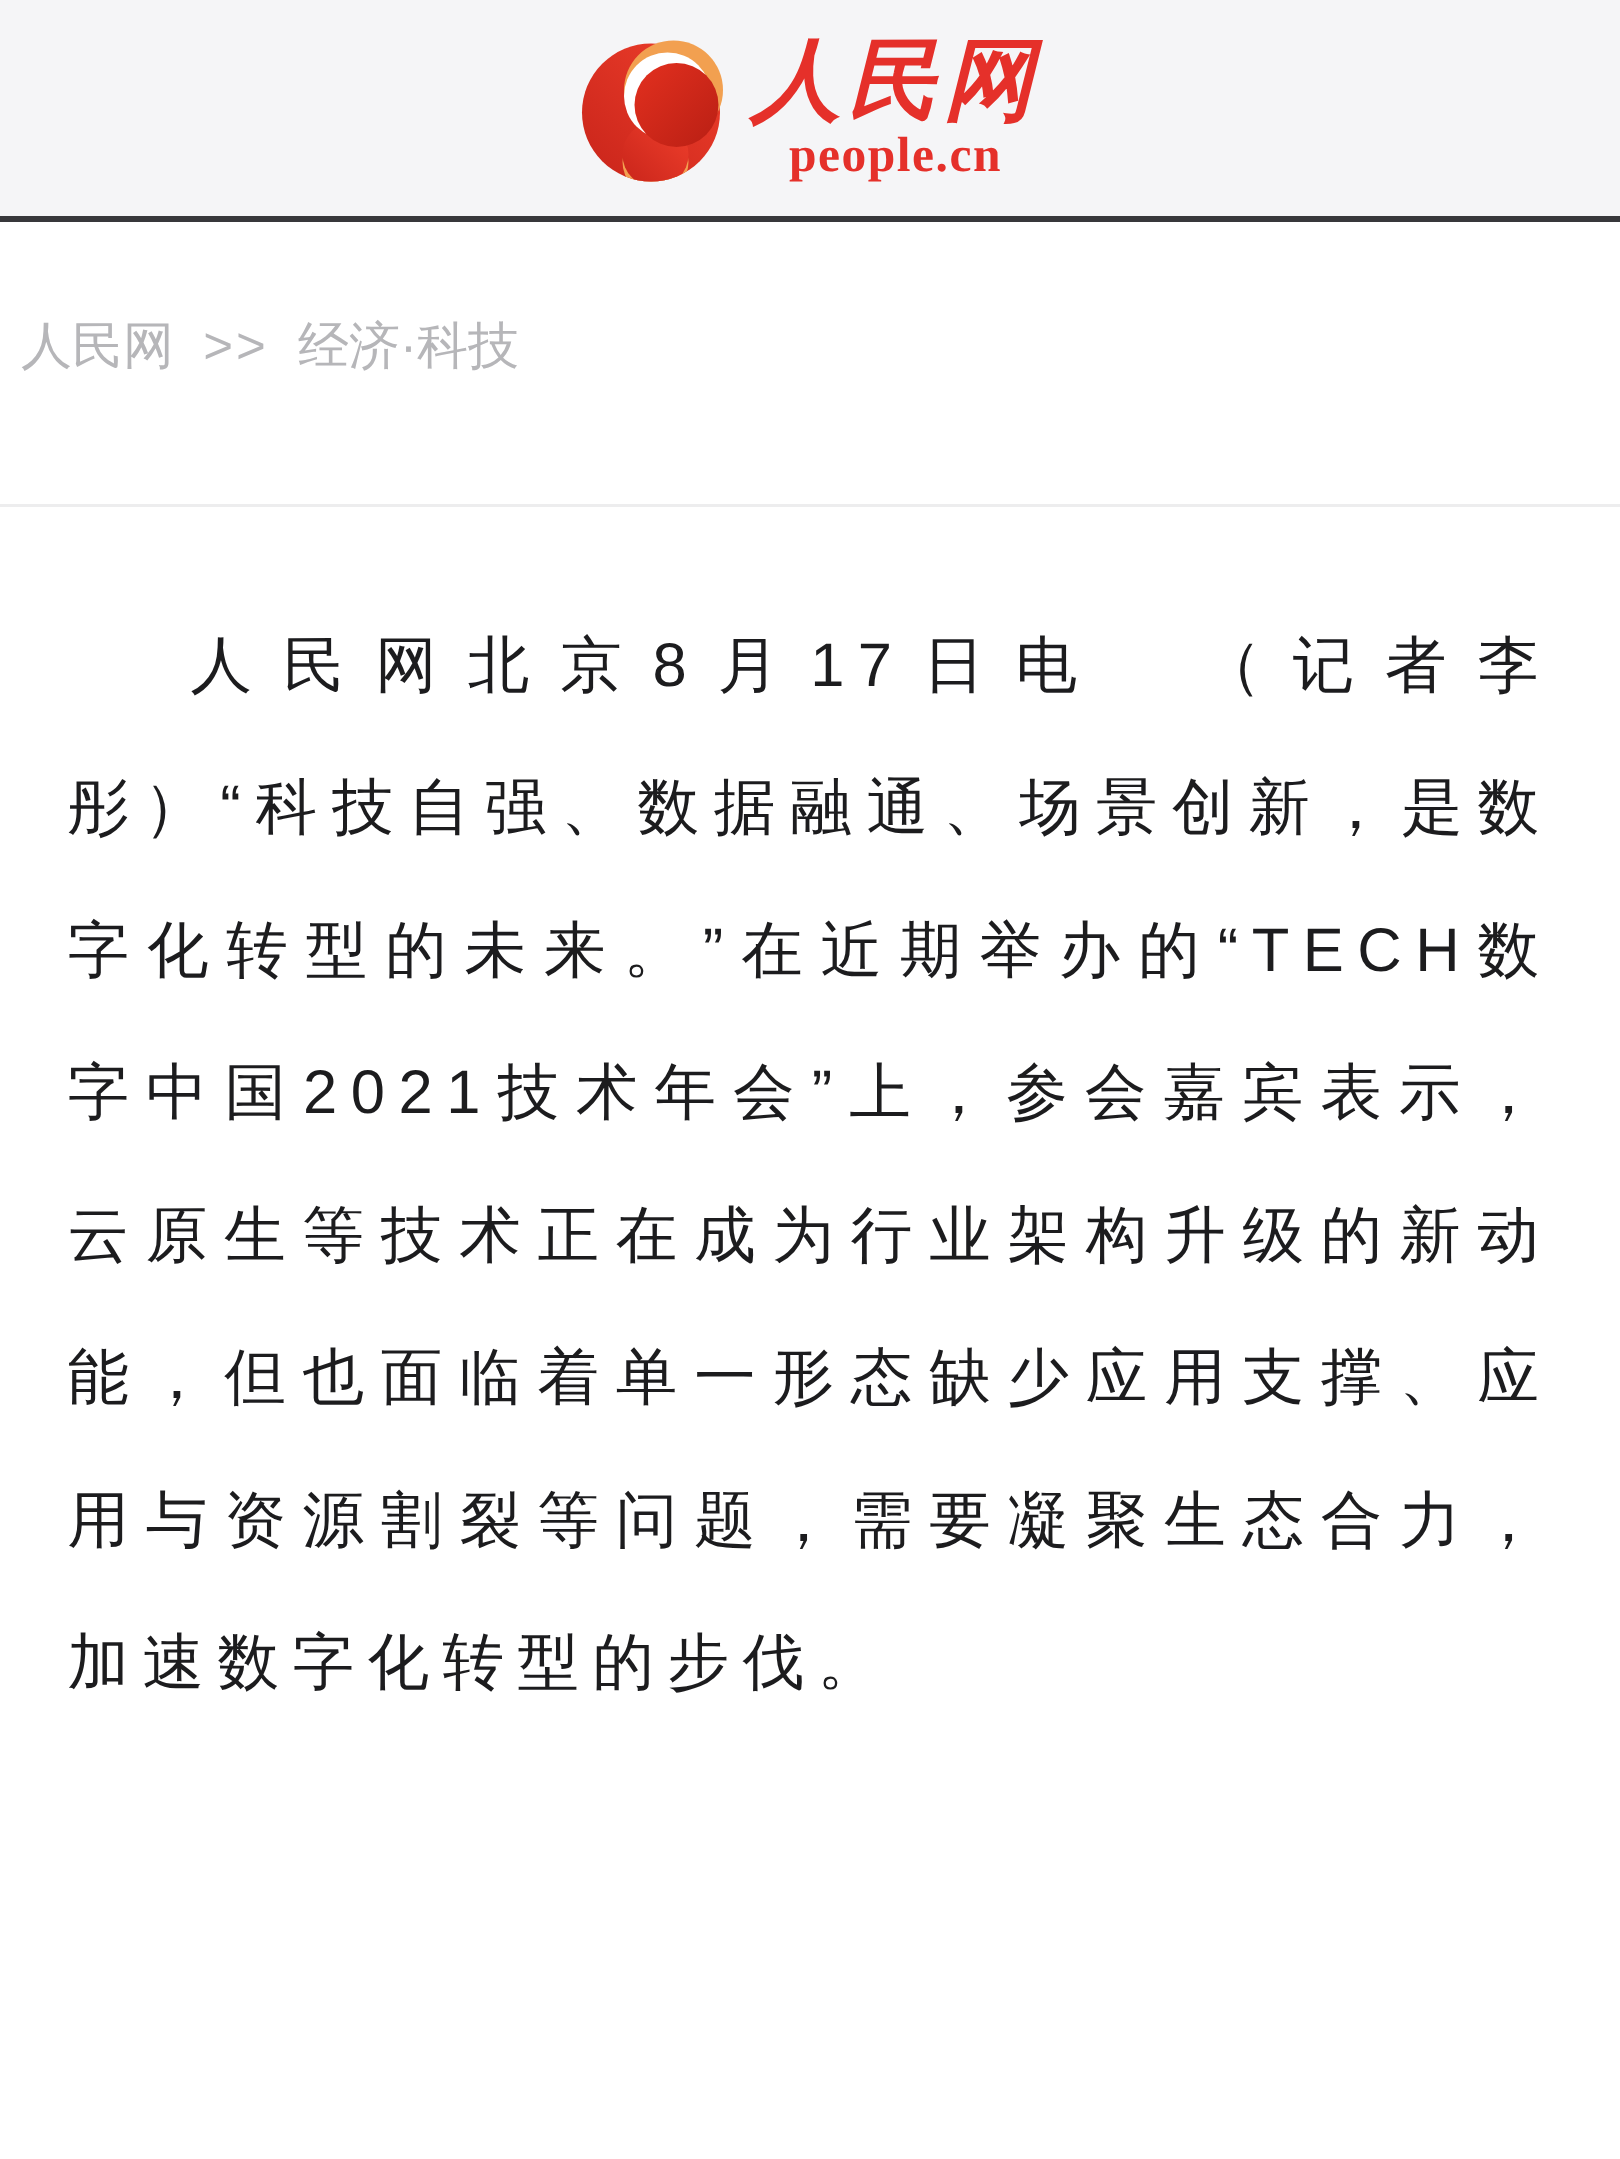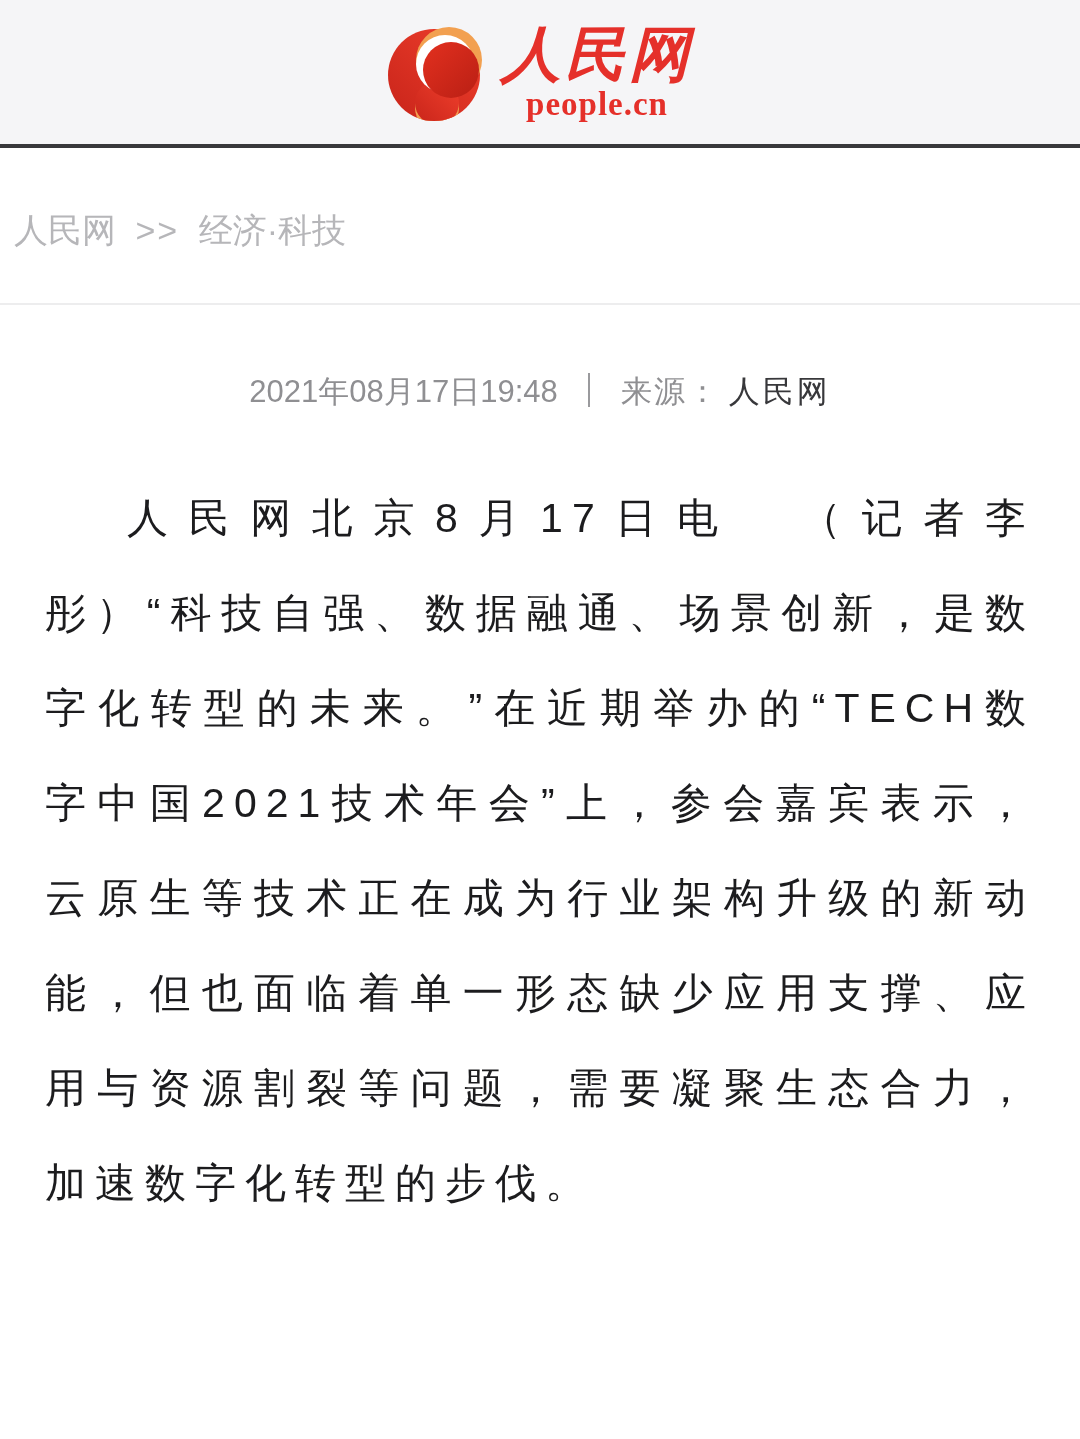--- a/index.html
+++ b/index.html
@@ -44,21 +44,21 @@
     font-family: Liberation Serif, serif;
     font-weight: bold;
     font-size: 33px;
     color: #e5302a;
     letter-spacing: 1px;
     margin-top: 4px;
   }
 
   
   .breadcrumb {
-    height: 157px;
+    height: 190px;
     padding: 60px 0 0 14px;
     border-bottom: 2px solid #ededee;
     font-size: 34px;
     color: #b6b6b9;
     background: #ffffff;
     white-space: nowrap;
   }
   .breadcrumb a { color: #b6b6b9; text-decoration: none; cursor: pointer; }
   .bc-sep { margin: 0 10px; letter-spacing: 2px; }
 
@@ -140,21 +140,15 @@
 </header>
 
 <nav class="breadcrumb">
   <a>人民网</a>
   <span class="bc-sep">&gt;&gt;</span>
   <a>经济·科技</a>
 </nav>
 
 <main class="article">
 
-  <div class="article-meta">
-    <span class="publish-date">2021年08月17日19:48</span>
-    <span class="meta-divider"></span>
-    <span class="source-label">来源：</span>
-    <a class="source-name">人民网</a>
-  </div>
 
   <p class="article-body">人民网北京8月17日电　（记者李彤）“科技自强、数据融通、场景创新，是数字化转型的未来。”在近期举办的“TECH数字中国2021技术年会”上，参会嘉宾表示，云原生等技术正在成为行业架构升级的新动能，但也面临着单一形态缺少应用支撑、应用与资源割裂等问题，需要凝聚生态合力，加速数字化转型的步伐。</p>
 </main>
 
 </body></html>

